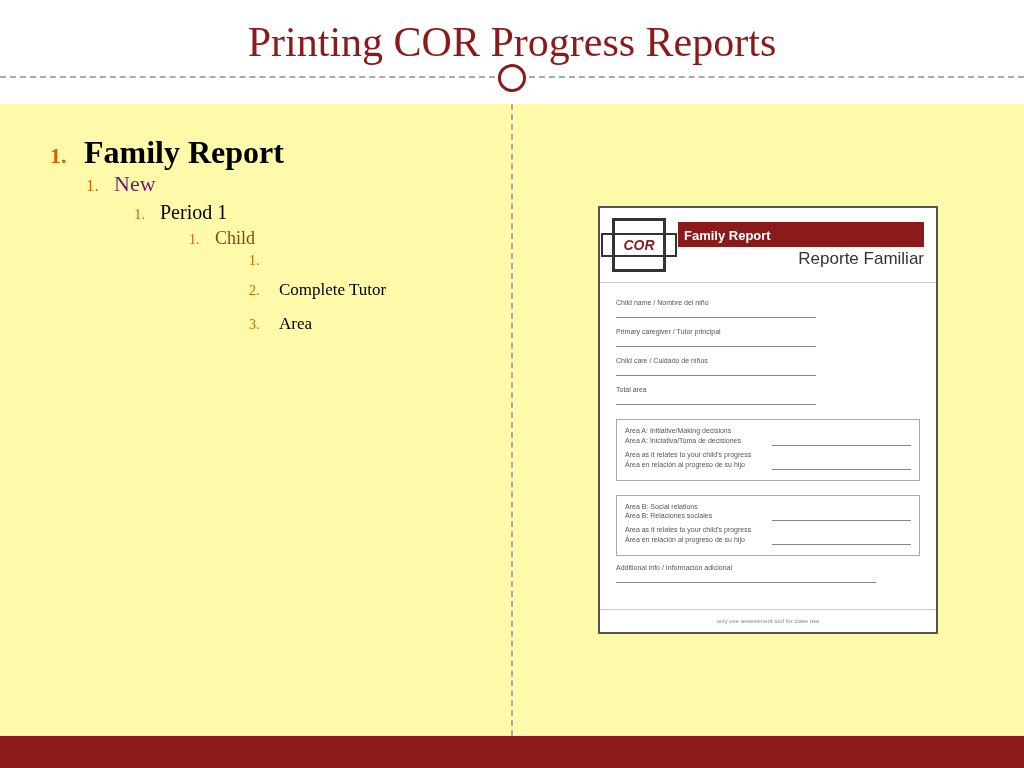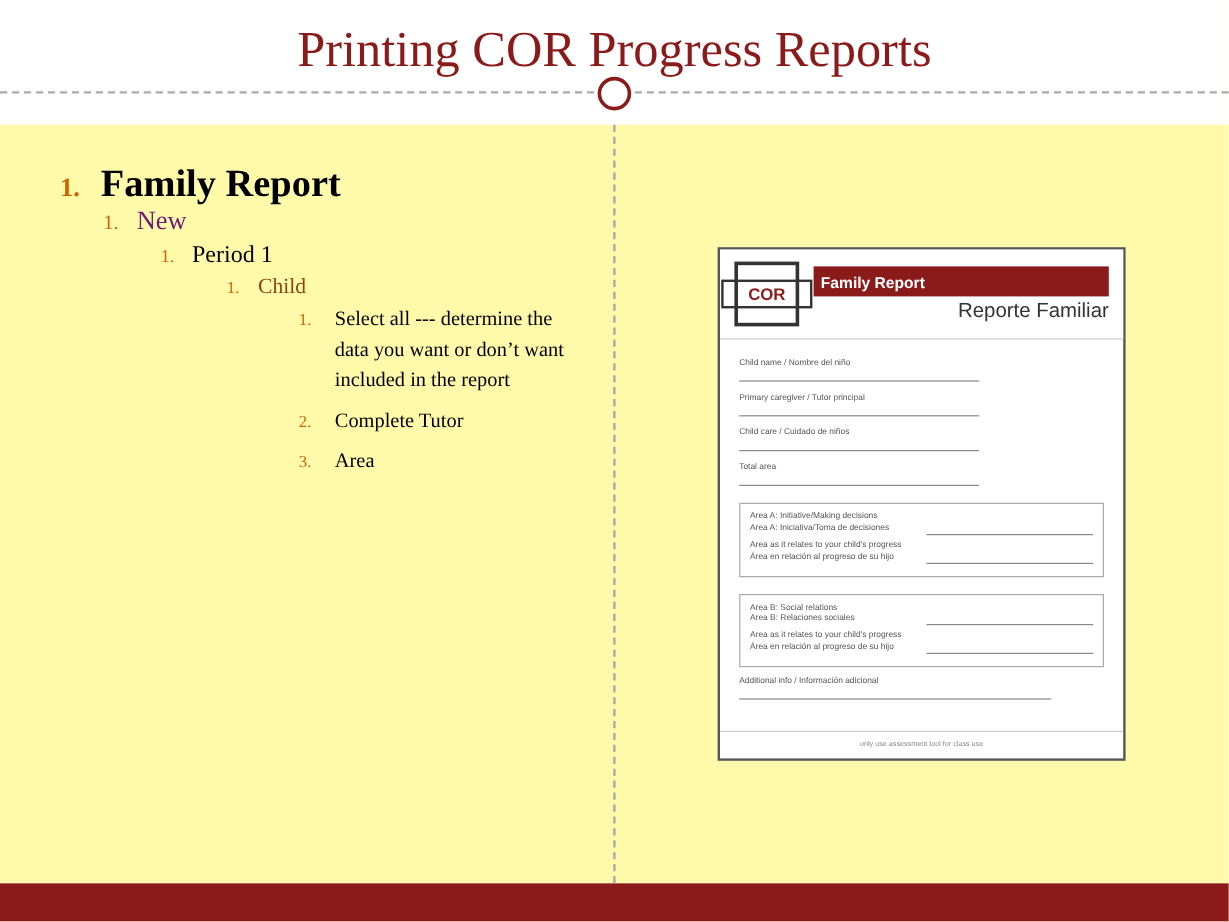--- a/index.html
+++ b/index.html
@@ -396,21 +396,20 @@
                   <ul class="outline-level-4">
                     <li>
                       <div class="item-l4">
                         <span class="num-l4">1.</span>
                         <span class="label-l4">Child</span>
                       </div>
                       <ul class="outline-level-5" id="l5-list">
                       <li>
       <div class="item-l5">
         <span class="num-l5">1.</span>
-        <span class="label-l5">Select all --- determine the data you want or don’t want included in the report</span>
       </div>
     </li>
                           <li>
       <div class="item-l5">
         <span class="num-l5">2.</span>
         <span class="label-l5">Complete Tutor</span>
       </div>
     </li>
                           <li>
       <div class="item-l5">
@@ -427,21 +426,21 @@
           </ul>
         </li>
       </ul>
     </div>
 
     <div class="right-panel">
       <div class="doc-preview">
         <div class="doc-header">
           <div class="cor-logo">
             <div class="cor-logo-inner">
-              <span style="font-size:14px; font-weight:bold; font-family:Arial,sans-serif; color:#8b1a1a; border:2px solid #333; padding:2px 20px;">COR</span>
+              <span style="font-size:14px; font-weight:bold; font-family:Arial,sans-serif; color:#8b1a1a; border:2px solid #333; padding:2px 20px;font-style:italic;">COR</span>
             </div>
           </div>
           <div class="doc-title-block">
             <div class="doc-main-title">
               <span>Family Report</span>
             </div>
             <div class="doc-sub-title">Reporte Familiar</div>
           </div>
         </div>
 

